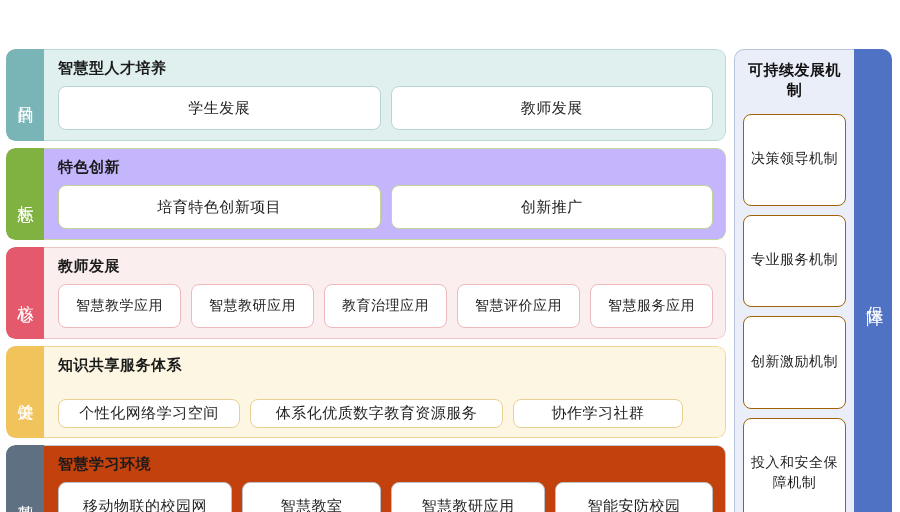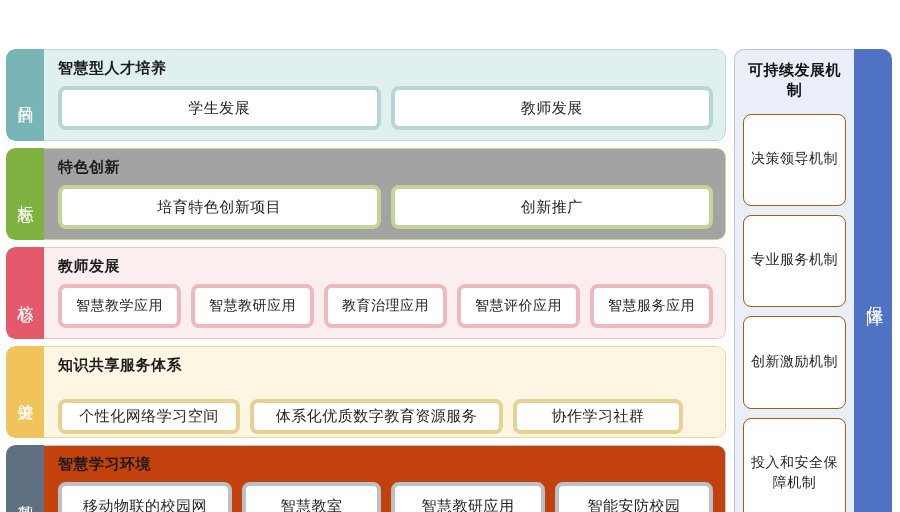--- a/index.html
+++ b/index.html
@@ -89,41 +89,41 @@
   }
   .chip-row {
     display: flex;
     flex-direction: row;
     gap: 10px;
     align-items: stretch;
     flex: 1 1 auto;
   }
   .chip {
     background: #ffffff;
-    border: 4px solid #0c4a6e;
+    border: 1px solid #0c4a6e;
     border-radius: 8px;
     display: flex;
     align-items: center;
     justify-content: center;
     font-size: 15px;
     color: #1f1f1f;
     text-align: center;
     padding: 4px 8px;
     box-sizing: border-box;
     letter-spacing: .5px;
     white-space: nowrap;
   }
 
   
   .row-aim   .layer-tab { background: #79b4b7; }
   .row-aim   .layer-body{ background: #dff0ef; border-color: #bcd9d8; }
   .row-aim   .chip      { border-color: #b7d5d4; }
 
   .row-mark  .layer-tab { background: #7fb241; }
-  .row-mark  .layer-body{ background: #a3a3a3; border-color: #c6d79a; }
+  .row-mark  .layer-body{ background: #c4b5fd; border-color: #c6d79a; }
   .row-mark  .chip      { border-color: #c2d496; }
 
   .row-core  .layer-tab { background: #e4596b; }
   .row-core  .layer-body{ background: #fbeeee; border-color: #f0c4c6; }
   .row-core  .chip      { border-color: #eeb9bd; }
 
   .row-key   .layer-tab { background: #f0c45a; }
   .row-key   .layer-body{ background: #fdf6e3; border-color: #ecd69a; gap: 16px; }
   .row-key   .chip      { border-color: #e8cf92; }
 

